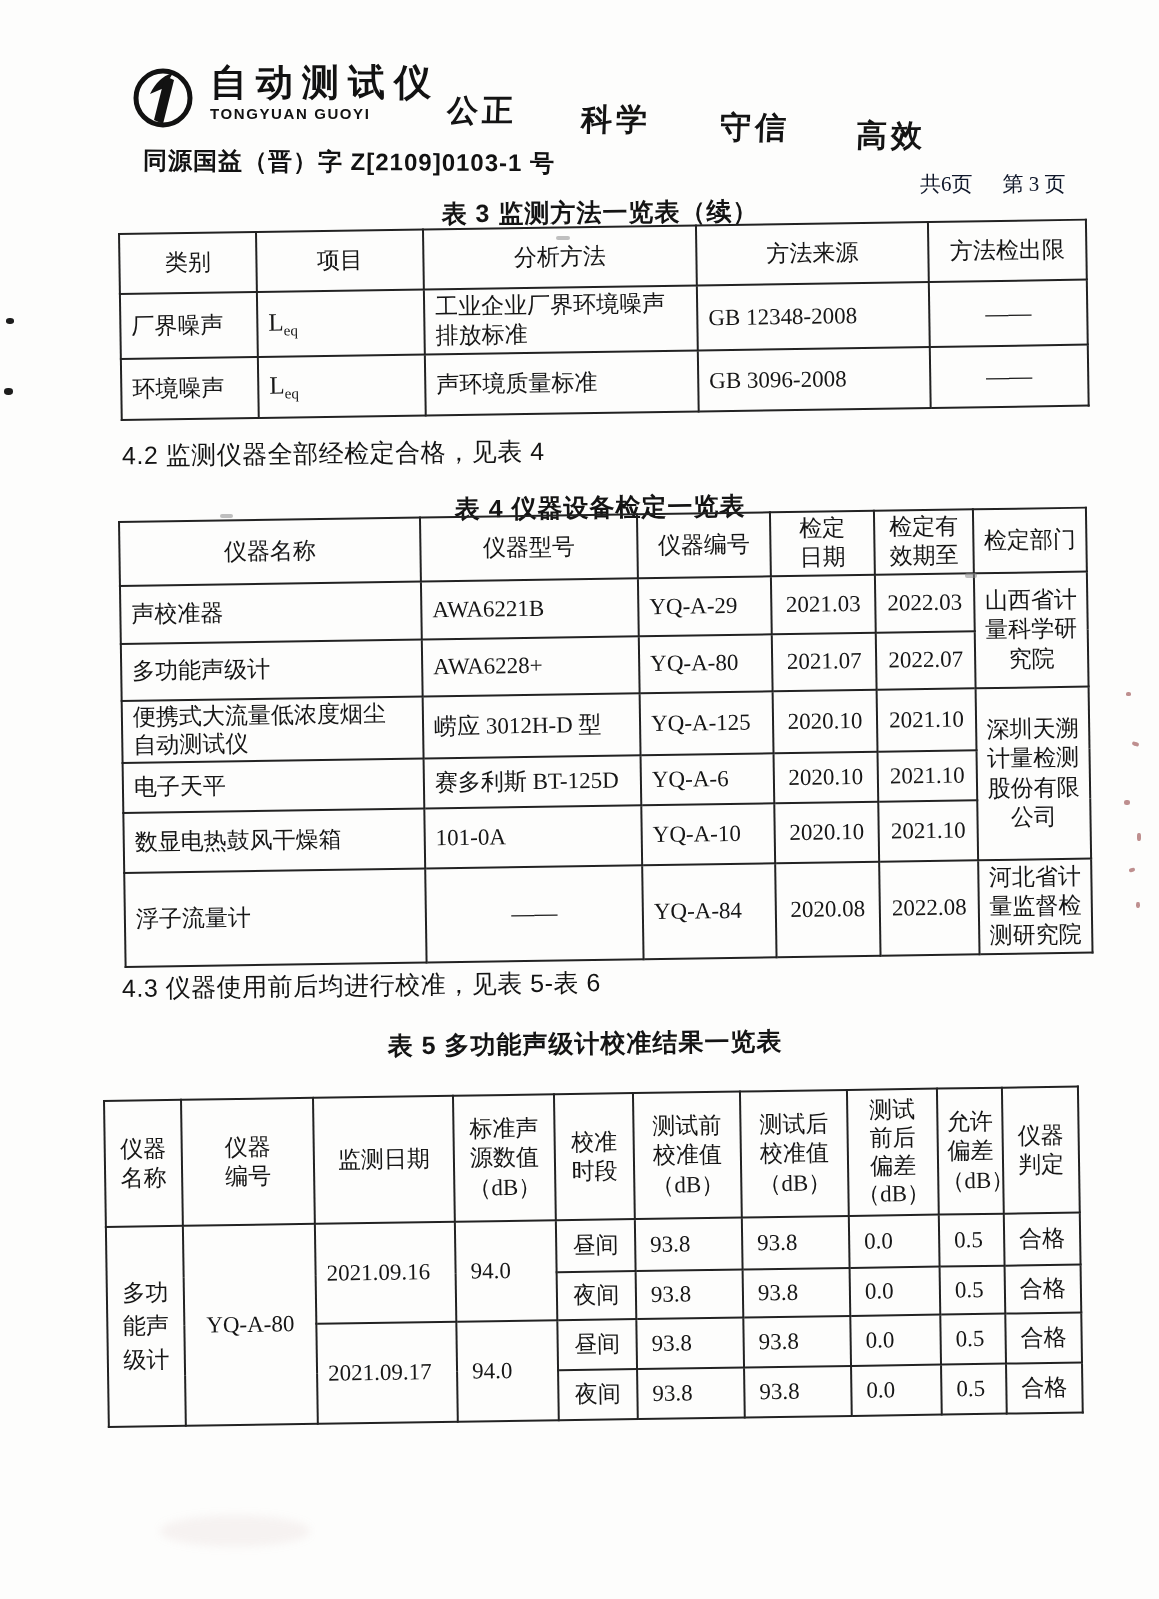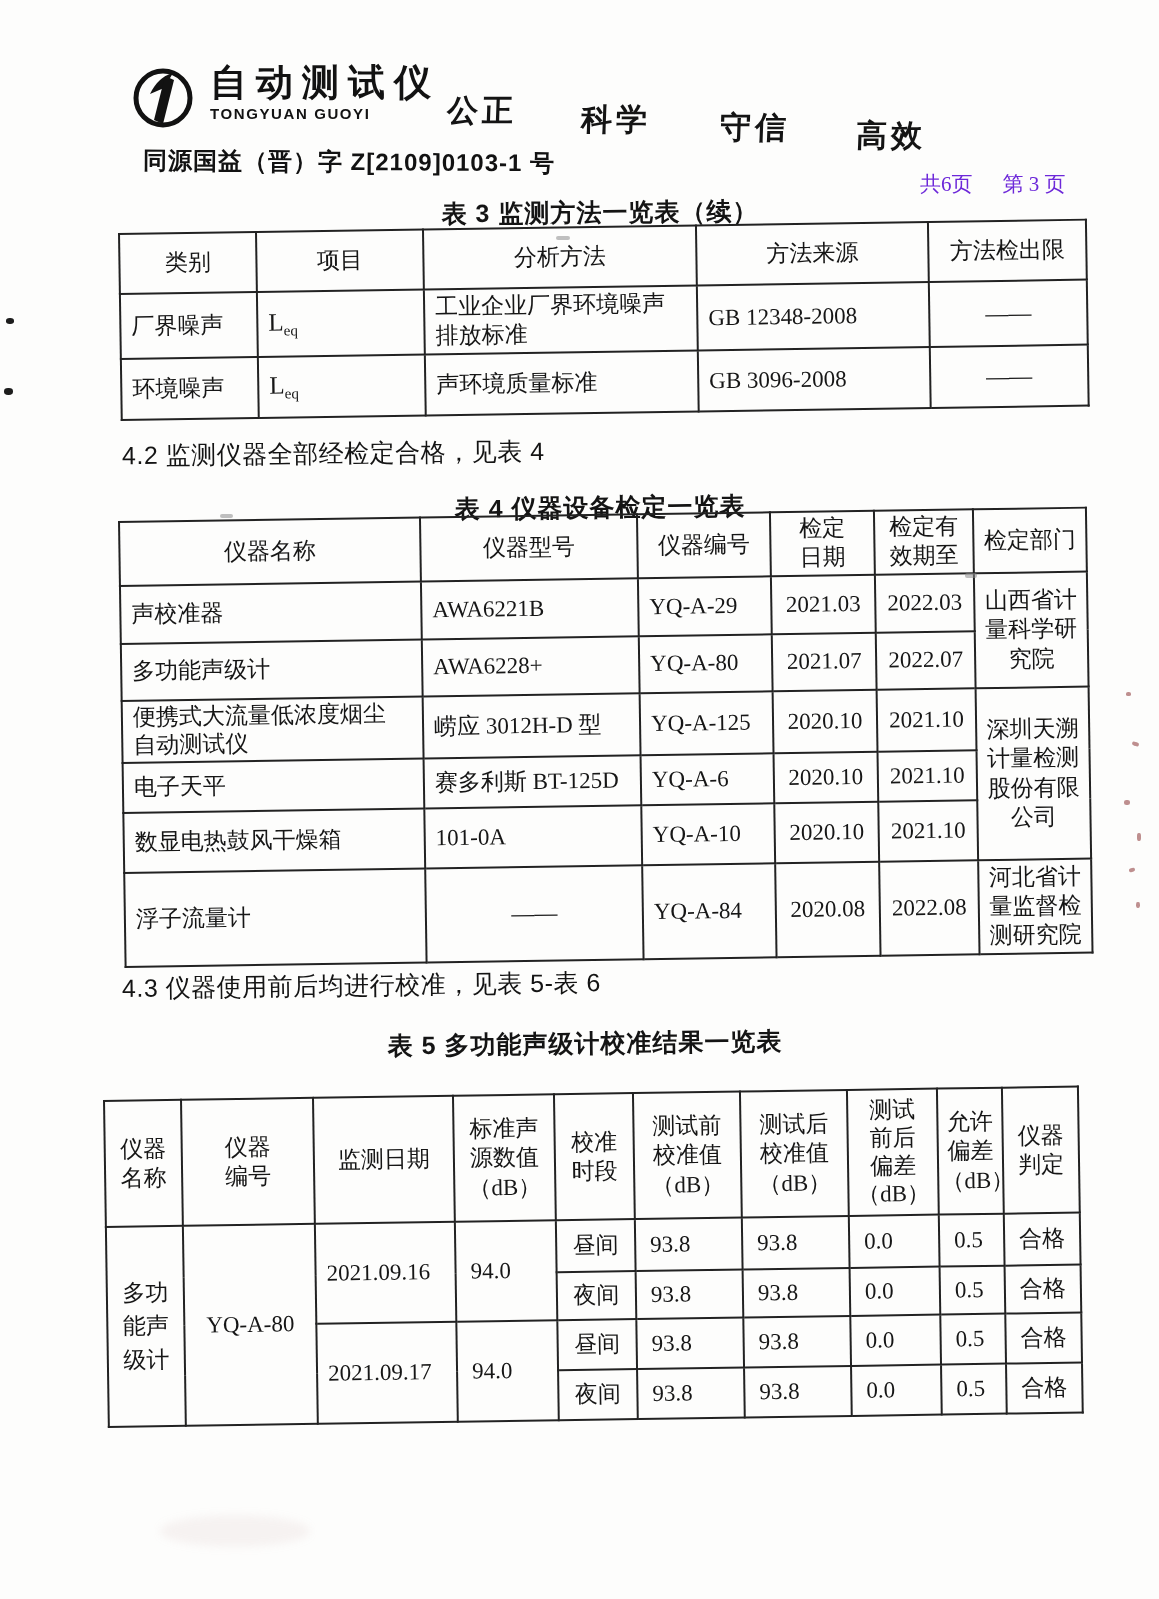--- a/index.html
+++ b/index.html
@@ -9,21 +9,21 @@
   
   .logo-block{position:absolute;left:130px;top:64px;display:flex;align-items:flex-start;gap:14px;}
   .logo-text-cn{font-family:"Liberation Sans","DejaVu Sans",sans-serif;font-weight:800;
                 font-size:37px;letter-spacing:9px;line-height:1.05;color:#121212;}
   .logo-text-en{font-family:"Liberation Sans","DejaVu Sans",sans-serif;font-weight:700;
                 font-size:15px;letter-spacing:1.6px;color:#121212;margin-top:2px;}
   .slogan{position:absolute;font-family:"Liberation Sans","DejaVu Sans",sans-serif;
           font-weight:800;font-size:31px;letter-spacing:4px;color:#141414;transform:skewX(-2deg);}
   .doc-number{position:absolute;left:143px;top:146px;font-family:"Liberation Sans","DejaVu Sans",sans-serif;
           font-weight:700;font-size:24px;color:#121212;transform:rotate(0.4deg);letter-spacing:1px;}
-  .page-info{position:absolute;left:920px;top:170px;font-size:21px;color:#6d28d9;display:flex;gap:30px;}
+  .page-info{position:absolute;left:920px;top:170px;font-size:21px;color:#0f172a;display:flex;gap:30px;}
 
   
   .tbl-title{position:absolute;text-align:center;font-family:"Liberation Sans","DejaVu Sans",sans-serif;
              font-weight:600;font-size:25px;color:#141414;letter-spacing:1px;}
   .sec-line{position:absolute;font-family:"Liberation Sans","DejaVu Sans",sans-serif;
             font-weight:500;font-size:25px;color:#141414;letter-spacing:0.5px;}
 
   
   table.doc{position:absolute;border-collapse:collapse;table-layout:fixed;
             transform-origin:0 0;transform:rotate(-0.85deg);}

